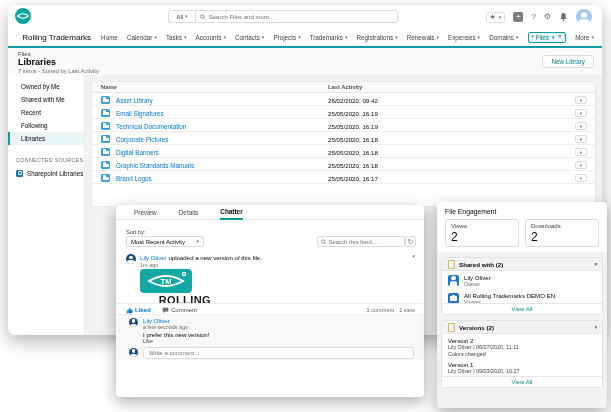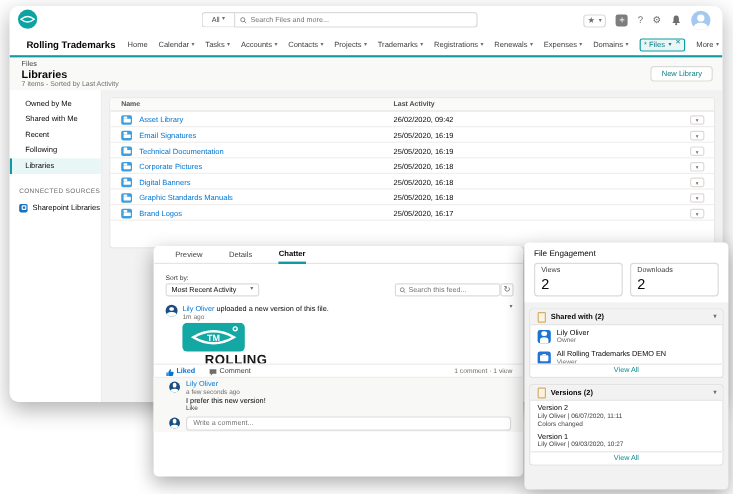--- a/index.html
+++ b/index.html
@@ -25,21 +25,21 @@
   .plus-box { width:10px; height:10px; background:#7d7d7d; color:#fff; border-radius:2px; font-size:8px; line-height:9px; text-align:center; }
   .tb-glyph { font-size:8px; color:#706e6b; line-height:1; }
   .avatar { background:#1a4d80; border-radius:50%; position:relative; overflow:hidden; flex:none; }
   .avatar::before { content:""; position:absolute; width:40%; height:38%; background:#fff; border-radius:50%; top:16%; left:30%; }
   .avatar::after  { content:""; position:absolute; width:72%; height:48%; background:#fff; border-radius:50% 50% 0 0; top:62%; left:14%; }
   .avatar-top { width:16px; height:16px; background:#a4c9ee; }
 
   
   .navbar { position:absolute; left:0; top:23px; right:0; height:20px; background:#fff; border-bottom:2px solid #0e9ba1;
             display:flex; align-items:center; padding:0 8px; white-space:nowrap; }
-  .app-name { font-size:8px; font-weight:bold; margin:0 10px 0 6px; }
+  .app-name { font-size:8px; font-weight:normal; margin:0 10px 0 6px; }
   .nav-items { display:flex; align-items:center; gap:9px; font-size:6.3px; color:#3e3e3c; flex:1; }
   .nav-item { display:flex; align-items:center; gap:2px; }
   .active-tab { display:flex; align-items:center; gap:3px; border:1px solid #0e9ba1; background:#eaf6f6; color:#0b7d84;
                 border-radius:2px; padding:1px 3px; font-size:6.3px; }
   .active-tab .caret, .active-tab .close-x { color:#0b7d84; }
   .close-x { font-size:5.5px; line-height:1; }
 
   
   .page-header { position:absolute; left:0; top:43px; right:0; height:27px; background:#f9f9f8; }
   .ph-eyebrow { position:absolute; left:10px; top:3px; font-size:6px; color:#3e3e3c; }
@@ -66,21 +66,21 @@
   .t-row { height:13px; border-bottom:1px solid #f0efed; position:relative; }
   .folder { position:absolute; left:9px; top:2.5px; width:9px; height:8px; background:#3f9fdc; border-radius:1.5px; }
   .folder::after { content:""; position:absolute; left:1.5px; top:3px; right:1.5px; bottom:1.5px; background:#fff; border-radius:.5px; }
   .folder::before { content:""; position:absolute; left:1.5px; top:1.5px; width:3px; height:1.5px; background:#fff; border-radius:.5px; }
   .t-name { position:absolute; left:24px; top:3.5px; font-size:6.3px; color:#0176d3; }
   .t-date { position:absolute; left:236px; top:3.5px; font-size:6.2px; color:#080707; }
   .row-caret { position:absolute; right:8px; top:2.5px; width:12px; height:8px; border:1px solid #dddbda; border-radius:2px;
                background:#fff; font-size:4.5px; color:#706e6b; text-align:center; line-height:7px; }
 
   
-  .chatter-card { position:absolute; left:128px; top:205px; width:308px; height:192px; background:#fff; border-radius:4px;
+  .chatter-card { position:absolute; left:116px; top:205px; width:308px; height:192px; background:#fff; border-radius:4px;
                   box-shadow:0 5px 16px rgba(0,0,0,.33); }
   .tabs { height:15px; border-bottom:1px solid #e5e5e5; display:flex; align-items:flex-end; gap:22px; padding-left:18px; font-size:6.4px; color:#444; }
   .tab { padding-bottom:3px; }
   .tab.active { color:#080707; font-weight:bold; border-bottom:2px solid #0e9ba1; margin-bottom:-1px; }
   .sort-label { position:absolute; left:10px; top:24px; font-size:5.6px; color:#3e3e3c; }
   .sort-select { position:absolute; left:10px; top:31px; width:78px; height:11px; border:1px solid #dddbda; border-radius:2px;
                  background:#fff; font-size:6px; display:flex; align-items:center; justify-content:space-between; padding:0 4px; }
   .feed-search { position:absolute; left:201px; top:31px; width:88px; height:11px; border:1px solid #dddbda; border-radius:2px;
                  display:flex; align-items:center; gap:2px; padding:0 3px; background:#fff; }
   .refresh-btn { position:absolute; right:8px; top:31px; width:11px; height:11px; border:1px solid #dddbda; border-radius:2px;

